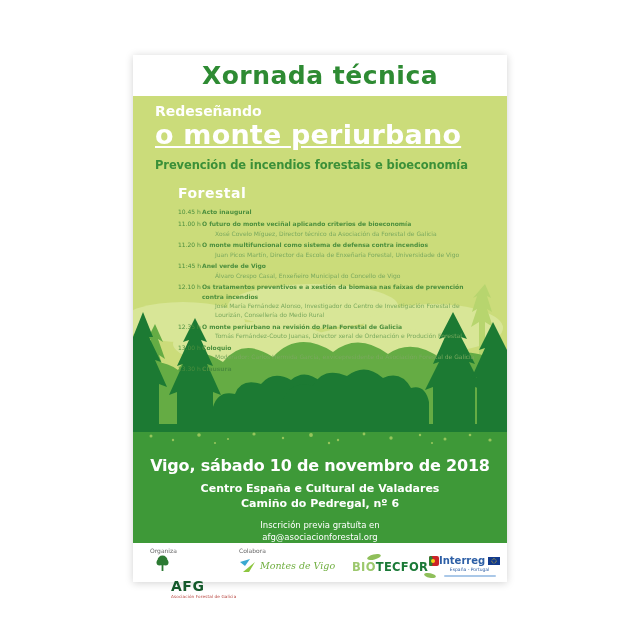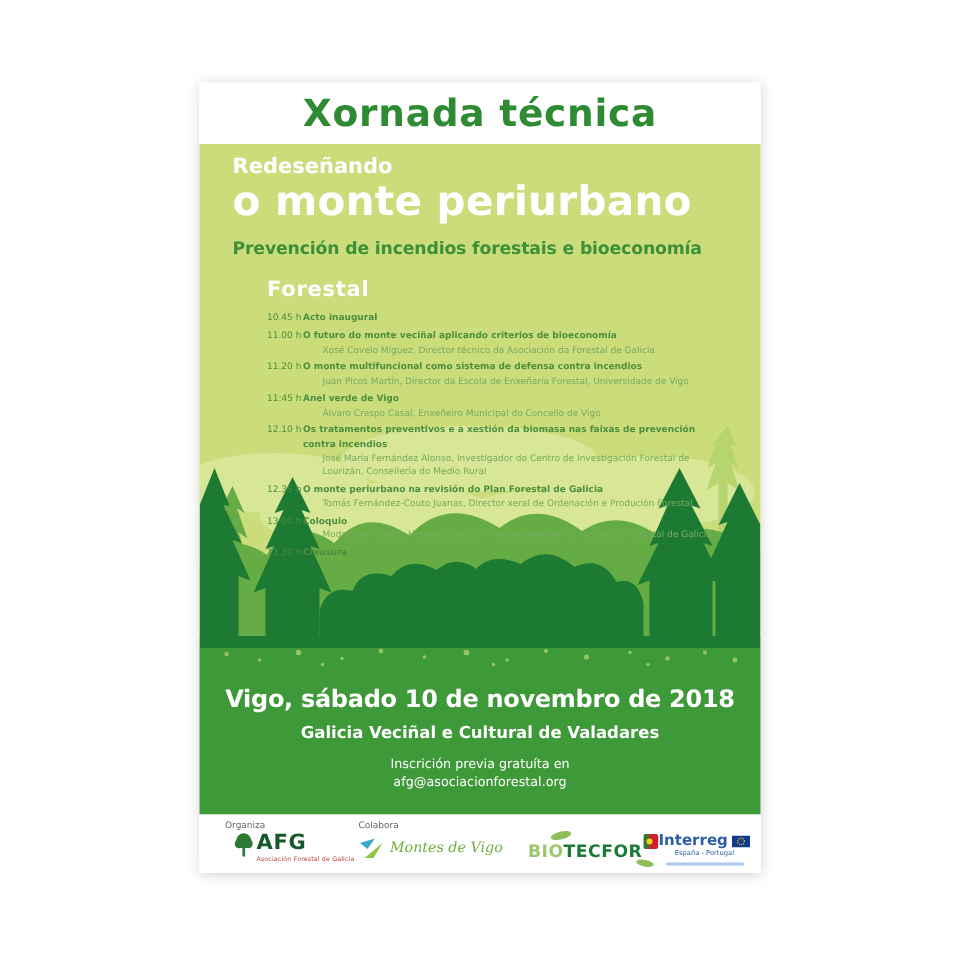--- a/index.html
+++ b/index.html
@@ -12,21 +12,21 @@
     position:absolute;left:133px;top:55px;width:374px;height:527px;
     background:#ffffff;box-shadow:0 1px 8px rgba(0,0,0,.18);
   }
   
   .header{height:41px;display:flex;align-items:center;justify-content:center;background:#fff;}
   .title{font-size:25px;font-weight:bold;color:#2e8b33;letter-spacing:.5px;}
   
   .band{position:relative;height:336px;background:#cbdc7a;overflow:hidden;}
   .band-inner{position:relative;z-index:2;padding:7px 18px 0 22px;}
   .b1{color:#fff;font-weight:bold;font-size:14px;line-height:17px;}
-  .b2{color:#fff;font-weight:bold;font-size:27px;line-height:29px;letter-spacing:.2px;}
+  .b2{color:#fff;font-weight:bold;font-size:27px;line-height:29px;letter-spacing:.2px;text-decoration:underline;}
   .sub{color:#3b9038;font-weight:bold;font-size:11.5px;letter-spacing:-.1px;margin-top:9px;}
   .prog-head{color:#fff;font-weight:bold;font-size:14px;margin:13px 0 6px 23px;letter-spacing:.5px;}
   .prog-list{margin-left:23px;}
   .prog-item{margin-bottom:2.5px;}
   .prog-line{display:flex;font-size:6px;line-height:9.5px;}
   .prog-time{width:24px;flex:none;color:#4c8f3e;}
   .prog-title{font-weight:bold;color:#4c8f3e;padding-right:4px;}
   .prog-speaker{margin-left:37px;font-size:6px;line-height:9px;color:#7aa95e;max-width:262px;}
   .forest{position:absolute;left:0;bottom:0;z-index:1;display:block;}
   
@@ -39,21 +39,21 @@
   .phones{font-size:9.5px;font-weight:bold;margin-top:2px;position:relative;}
   .phones .sep{color:#8fc57f;font-weight:normal;padding:0 3px;}
   .email{font-size:8.5px;margin-top:2px;position:relative;}
   
   .footer{position:relative;height:39px;background:#fff;}
   .small-label{position:absolute;top:4px;font-size:6px;color:#666;}
   .lbl-org{left:17px;}
   .lbl-col{left:106px;}
   .afg{position:absolute;left:23px;top:12px;display:flex;align-items:flex-start;gap:2px;}
   .afg-txt{display:flex;flex-direction:column;}
-  .afg-name{font-size:14px;font-weight:bold;color:#14592b;line-height:15px;letter-spacing:.5px;}
+  .afg-name{font-size:14px;font-weight:bold;color:#14592b;line-height:15px;letter-spacing:.5px;margin-top:24px;}
   .afg-sub{font-size:4.2px;color:#b5403a;letter-spacing:.1px;}
   .montes{position:absolute;left:106px;top:15px;display:flex;align-items:center;gap:4px;}
   .montes-text{font-family:"DejaVu Serif","Liberation Serif",serif;font-style:italic;color:#6fae3f;font-size:9.5px;}
   .biotecfor{position:absolute;left:219px;top:17px;font-size:11.5px;letter-spacing:.3px;}
   .bio{color:#9cc86d;font-weight:bold;}
   .tecfor{color:#1b7a37;font-weight:bold;}
   .bt-leaf-top{position:absolute;left:14px;top:-7px;}
   .bt-leaf-bottom{position:absolute;right:-9px;bottom:-5px;}
   .interreg{position:absolute;left:296px;top:13px;display:flex;align-items:flex-start;gap:0;}
   .int-col{display:flex;flex-direction:column;align-items:center;}
@@ -174,21 +174,22 @@
           <circle cx="287" cy="3" r="1.2"></circle>
           <circle cx="312" cy="7" r="1.5"></circle>
         <circle cx="337" cy="3" r="1.3"></circle>
           <circle cx="357" cy="8" r="1.6"></circle>
           <circle cx="82" cy="11" r="1.1"></circle>
         <circle cx="196" cy="11" r="1.2"></circle>
           <circle cx="299" cy="11" r="1.1"></circle>
       </g>
     </svg>
     <div class="date">Vigo, sábado 10 de novembro de 2018</div>
-    <div class="venue">Galicia Veciñal e Cultural de Valadares</div>
+    <div class="venue">Centro España e Cultural de Valadares</div>
+    <div class="addr">Camiño do Pedregal, nº 6</div>
     <div class="reg">Inscrición previa gratuíta en</div>
     <div class="email">afg@asociacionforestal.org</div>
   </div>
 
   <div class="footer">
     <div class="small-label lbl-org">Organiza</div>
     <div class="small-label lbl-col">Colabora</div>
 
     <div class="afg">
       <svg width="13" height="18" viewBox="0 0 13 18">

